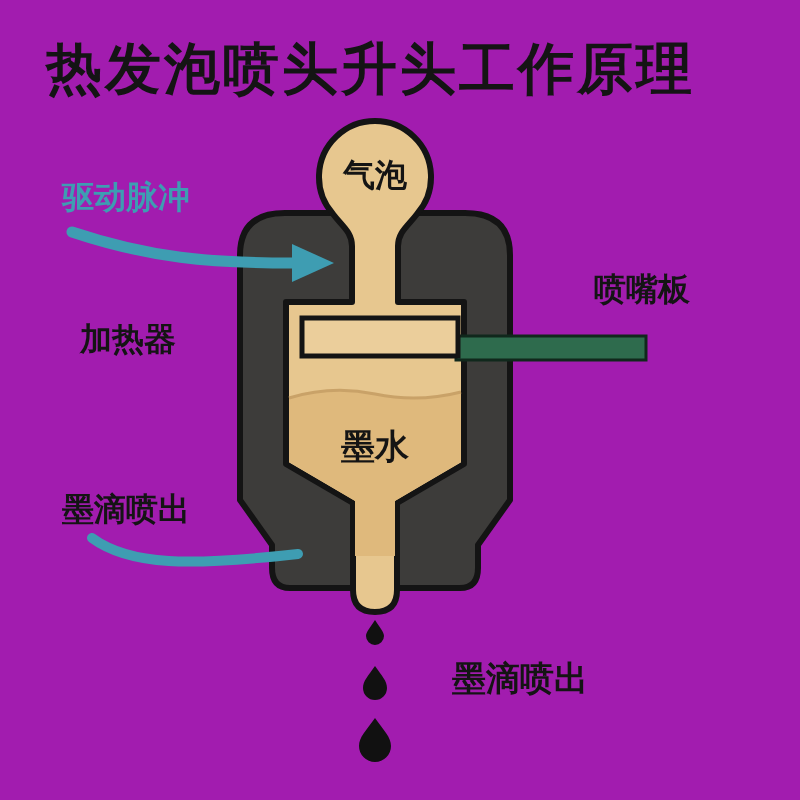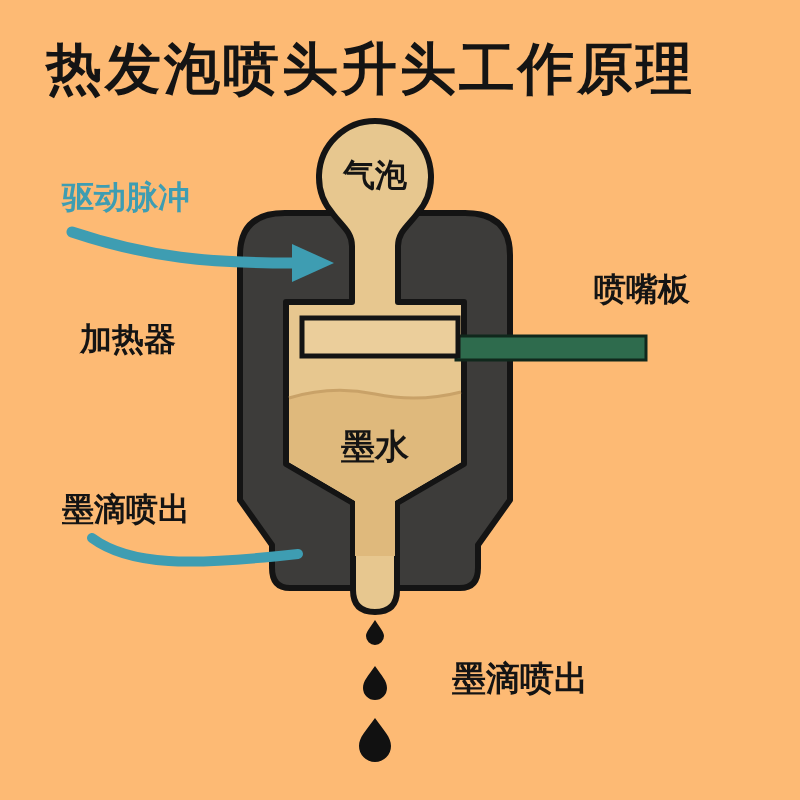--- a/index.html
+++ b/index.html
@@ -1,21 +1,21 @@
 <!DOCTYPE html>
 <html><head>
 <meta charset="utf-8">
 <style>
   html, body { margin: 0; padding: 0; }
   body { font-family: "DejaVu Sans", sans-serif; }
   .canvas {
     position: relative;
     width: 800px;
     height: 800px;
-    background: #fdba74;
+    background: #a21caf;
     overflow: hidden;
   }
   svg { display: block; }
   text {
     font-family: "DejaVu Sans", sans-serif;
     fill: #141414;
   }
   .title-text {
     font-size: 56px;
     font-weight: 900;

